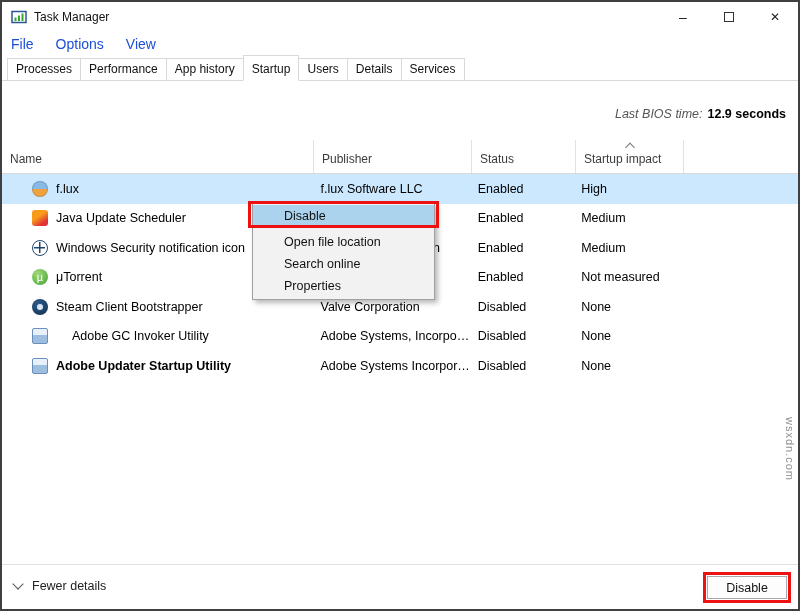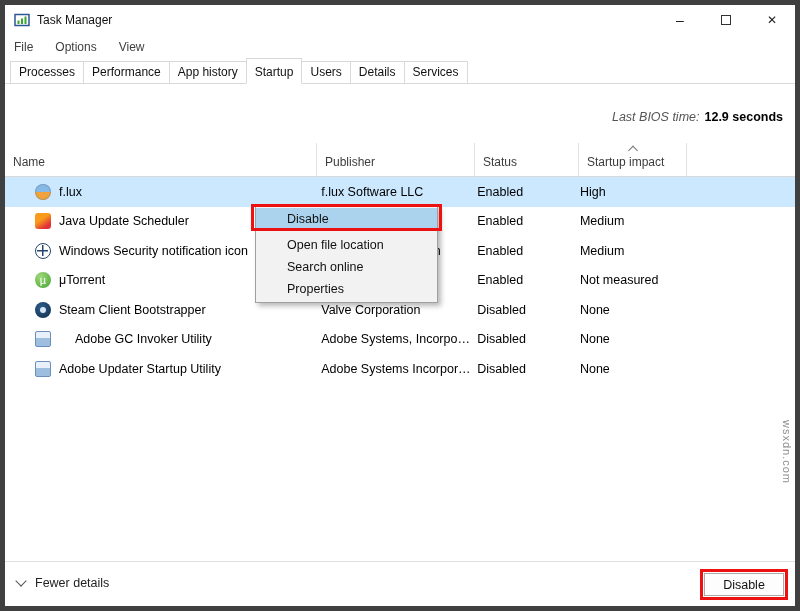--- a/index.html
+++ b/index.html
@@ -5,36 +5,36 @@
   * { box-sizing: border-box; cursor: default; }
   html,body { margin:0; padding:0; }
   body {
     width:800px; height:611px;
     font-family:"Liberation Sans", sans-serif;
     background:#fff; color:#000;
     -webkit-font-smoothing:antialiased;
   }
   .window {
     position:relative; width:800px; height:611px;
-    border:5px solid #404040; background:#fff; overflow:hidden;
+    border:2px solid #404040; background:#fff; overflow:hidden;
   }
 
   
   .titlebar { height:30px; display:flex; align-items:center; padding-left:9px; background:#fff; }
   .app-icon { width:16px; height:16px; margin-right:7px; display:inline-block; }
   .title { font-size:12px; color:#111; }
   .win-controls { position:absolute; right:0; top:0; display:flex; }
   .wc { width:46px; height:30px; display:flex; align-items:center; justify-content:center; font-size:13px; color:#222; }
   .wc-min::before { content:"\2013"; font-size:14px; }
   .wc-close::before { content:"\2715"; font-size:12px; }
   .maxbox { width:10px; height:10px; border:1px solid #333; display:inline-block; }
 
   
   .menubar { height:24px; display:flex; align-items:center; padding-left:9px; }
-  .menu-item { font-size:12px; color:#404040; margin-right:22px; }
+  .menu-item { font-size:14px; color:#1d4ed8; margin-right:22px; }
 
   
   .tabbar { display:flex; align-items:flex-end; height:25px; border-bottom:1px solid #d9d9d9; padding:0 0 0 5px; }
   .tab {
     font-size:12px; color:#111; background:#fff;
     border:1px solid #d9d9d9; padding:3px 8px 4px; margin-right:-1px;
     position:relative; top:1px; white-space:nowrap;
   }
   .tab.active { padding-top:6px; border-bottom:1px solid #fff; z-index:2; }
 
@@ -215,21 +215,21 @@
         <div class="trow">
           <div class="td name" style="width: 312px; gap: 16px;">
             <span class="row-icon icon-adobe"></span>
             <span class="row-name">Adobe GC Invoker Utility</span>
           </div>
           <div class="td" style="width: 158px;">Adobe Systems, Incorpo…</div>
           <div class="td" style="width: 104px;">Disabled</div>
           <div class="td" style="width: 226px;">None</div>
         </div>
         <div class="trow">
-          <div class="td name" style="width: 312px;">
+          <div class="td name" style="width: 312px; font-weight: bold;">
             <span class="row-icon icon-adobe"></span>
             <span class="row-name">Adobe Updater Startup Utility</span>
           </div>
           <div class="td" style="width: 158px;">Adobe Systems Incorpor…</div>
           <div class="td" style="width: 104px;">Disabled</div>
           <div class="td" style="width: 226px;">None</div>
         </div>
       </div>
   </div>
 

